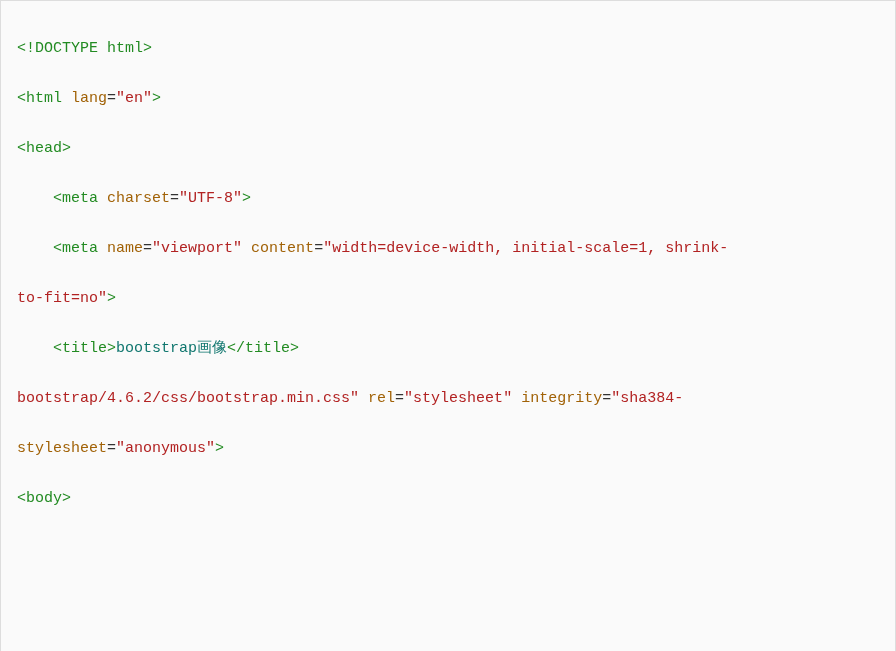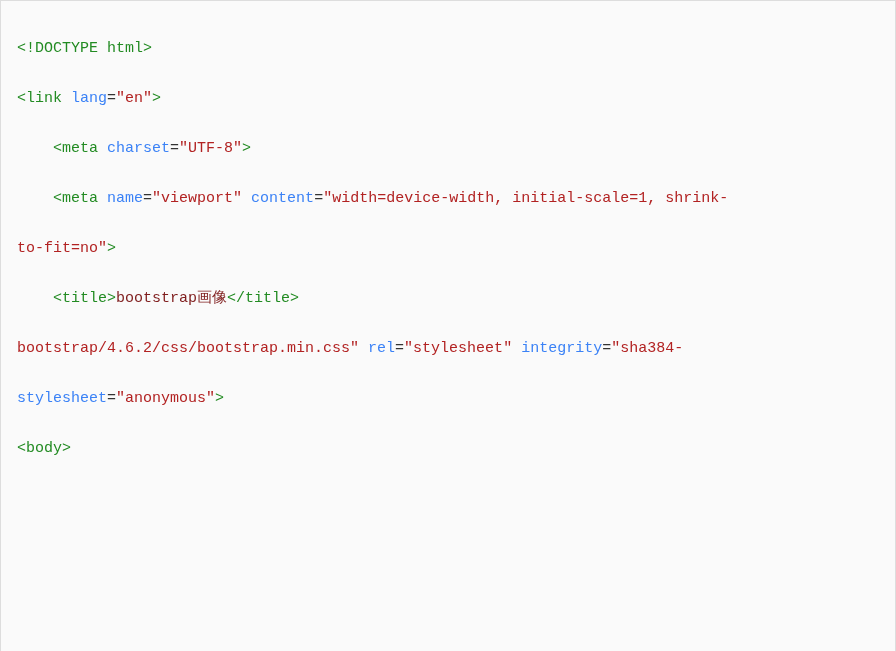--- a/index.html
+++ b/index.html
@@ -16,32 +16,33 @@
     min-height: 651px;
     box-sizing: border-box;
     background: #fafafa;
     border: 1px solid #ddd;
     padding: 10px 16px 10px 16px;
     position: relative;
     white-space: pre-wrap;
     word-wrap: break-word;
   }
   .tag    { color: #228B22; }  
-  .attr   { color: #3b82f6; margin-top: 20px; }  
+  .attr   { color: #a16207; margin-top: 20px; }  
   .str    { color: #B22222; }  
-  .plain  { color: #7f1d1d; text-align: center; }
+  .plain  { color: #0f766e; text-align: center; }
   .line { display: block; }
   .indent1 { padding-left: 4ch; }
 </style>
 </head>
 <body>
 
 <div class="code-block">
 <span class="line"><span class="tag">&lt;!DOCTYPE html&gt;</span></span>
-<span class="line"><span class="tag">&lt;</span><span class="tag">link</span><span> </span><span class="attr">lang</span><span>=</span><span class="str">"en"</span><span class="tag">&gt;</span></span>
+<span class="line"><span class="tag">&lt;</span><span class="tag">html</span><span> </span><span class="attr">lang</span><span>=</span><span class="str">"en"</span><span class="tag">&gt;</span></span>
+<span class="line"><span class="tag">&lt;</span><span class="tag">head</span><span class="tag">&gt;</span></span>
 <span class="line indent1"><span class="tag">&lt;</span><span class="tag">meta</span><span> </span><span class="attr">charset</span><span>=</span><span class="str">"UTF-8"</span><span class="tag">&gt;</span></span>
 <span class="line indent1"><span class="tag">&lt;</span><span class="tag">meta</span><span> </span><span class="attr">name</span><span>=</span><span class="str">"viewport"</span><span> </span><span class="attr">content</span><span>=</span><span class="str">"width=device-width, initial-scale=1, shrink-</span></span>
 <span class="line"><span class="str">to-fit=no"</span><span class="tag">&gt;</span></span>
 <span class="line indent1"><span class="tag">&lt;</span><span class="tag">title</span><span class="tag">&gt;</span><span class="plain">bootstrap画像</span><span class="tag">&lt;/</span><span class="tag">title</span><span class="tag">&gt;</span></span>
 <span class="line"><span class="str">bootstrap/4.6.2/css/bootstrap.min.css"</span><span> </span><span class="attr">rel</span><span>=</span><span class="str">"stylesheet"</span><span> </span><span class="attr">integrity</span><span>=</span><span class="str">"sha384-</span></span>
 <span class="line"><span class="attr">stylesheet</span><span>=</span><span class="str">"anonymous"</span><span class="tag">&gt;</span></span>
 <span class="line"><span class="tag">&lt;</span><span class="tag">body</span><span class="tag">&gt;</span></span>
 
 
 

